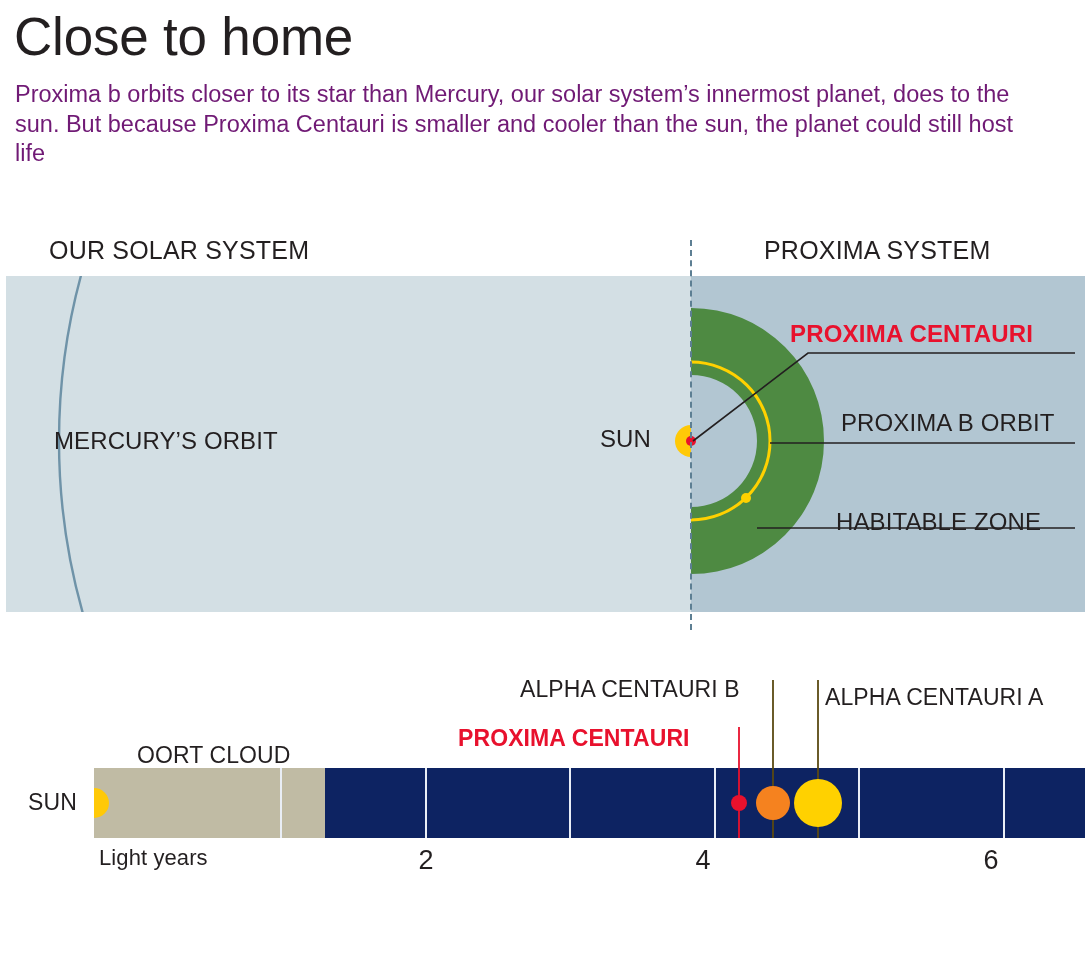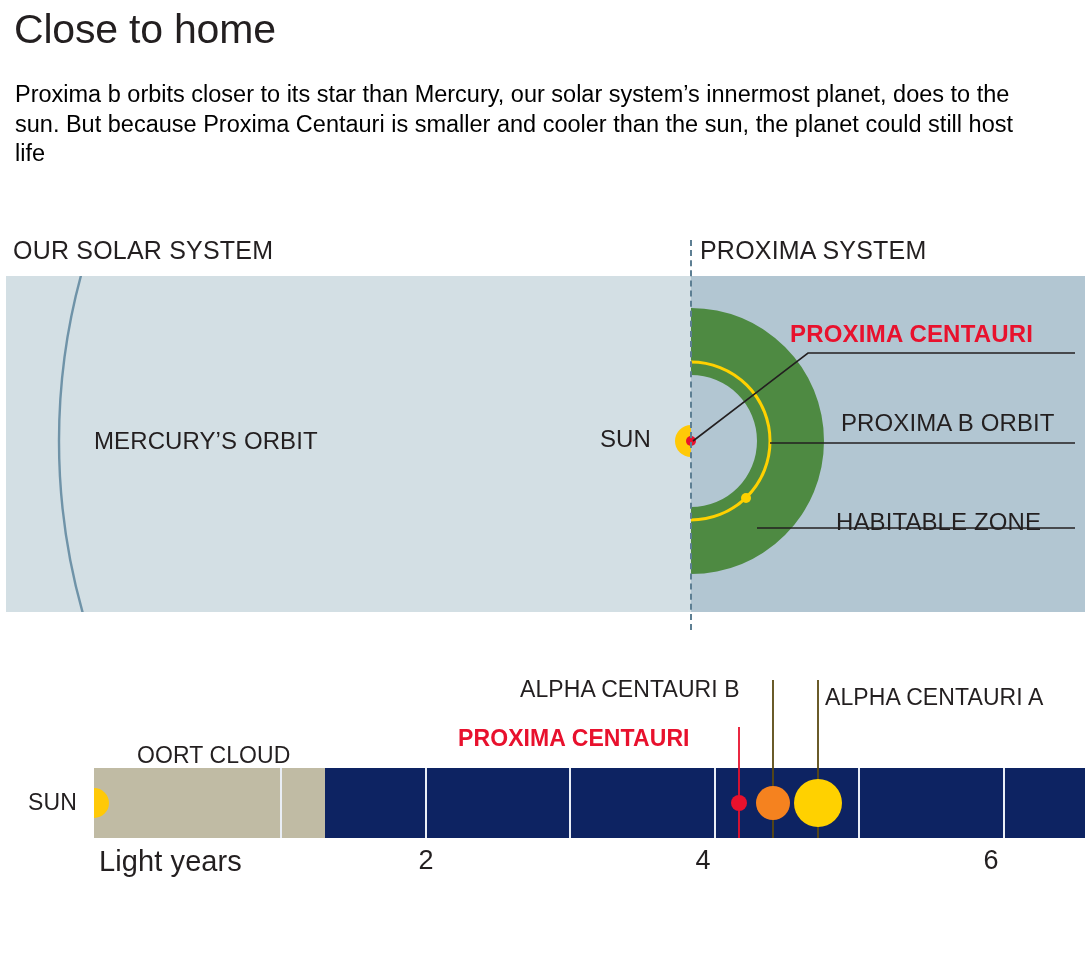--- a/index.html
+++ b/index.html
@@ -15,48 +15,49 @@
     font-family: "Liberation Sans", sans-serif;
     color: #1a1a1a;
     overflow: hidden;
   }
 
   
   #headline {
     position: absolute;
     left: 14px;
     top: 6px;
-    font-size: 41px;
+    font-size: 53px;
     font-weight: 400;
     letter-spacing: -0.2px;
     color: #231f20;
     white-space: nowrap;
   }
   #standfirst {
     position: absolute;
     left: 15px;
     top: 80px;
     width: 1000px;
     font-size: 23.5px;
     line-height: 29.5px;
     font-weight: 400;
-    color: #000000;
+    color: #701a75;
   }
 
   
   .section-caption {
     position: absolute;
     font-size: 25px;
     font-weight: 400;
     color: #231f20;
     white-space: nowrap;
     letter-spacing: 0.2px;
+    margin-left: 36px;
   }
   #caption-solar { left: 13px; top: 236px; }
-  #caption-proxima { left: 700px; top: 236px; }
+  #caption-proxima { left: 728px; top: 236px; }
 
   
   #panel-left {
     position: absolute;
     left: 6px;
     top: 276px;
     width: 685px;
     height: 336px;
     background: #d3dfe4;
   }
@@ -88,21 +89,21 @@
   }
 
   .diagram-label {
     position: absolute;
     font-size: 24px;
     font-weight: 400;
     color: #231f20;
     white-space: nowrap;
     letter-spacing: 0.1px;
   }
-  #label-mercury { left: 54px; top: 427px; margin-left: 40px; }
+  #label-mercury { left: 54px; top: 427px; }
   #label-sun-top { left: 600px; top: 425px; }
   #label-proxima-centauri {
     left: 790px; top: 320px;
     color: #e8112d;
     font-weight: 700;
     font-size: 24px;
     letter-spacing: 0.2px;
   }
   #label-proxima-b-orbit { left: 841px; top: 409px; text-align: right; }
   #label-habitable-zone { left: 836px; top: 508px; }
@@ -155,21 +156,21 @@
   }
   #label-oort { left: 137px; top: 742px; }
   #label-sun-bar { left: 28px; top: 789px; }
   #label-alpha-b { left: 520px; top: 676px; }
   #label-alpha-a { left: 825px; top: 684px; }
   #label-proxima-bar {
     left: 458px; top: 725px;
     color: #e8112d;
     font-weight: 700;
   }
-  #label-lightyears { left: 99px; top: 845px; font-size: 29px; }
+  #label-lightyears { left: 99px; top: 845px; font-size: 22px; }
 </style>
 </head>
 <body>
 
 <div id="headline">Close to home</div>
 <div id="standfirst">Proxima b orbits closer to its star than Mercury, our solar system’s innermost planet, does to the sun. But because Proxima Centauri is smaller and cooler than the sun, the planet could still host life</div>
 
 <div class="section-caption" id="caption-solar">OUR SOLAR SYSTEM</div>
 <div class="section-caption" id="caption-proxima">PROXIMA SYSTEM</div>
 

